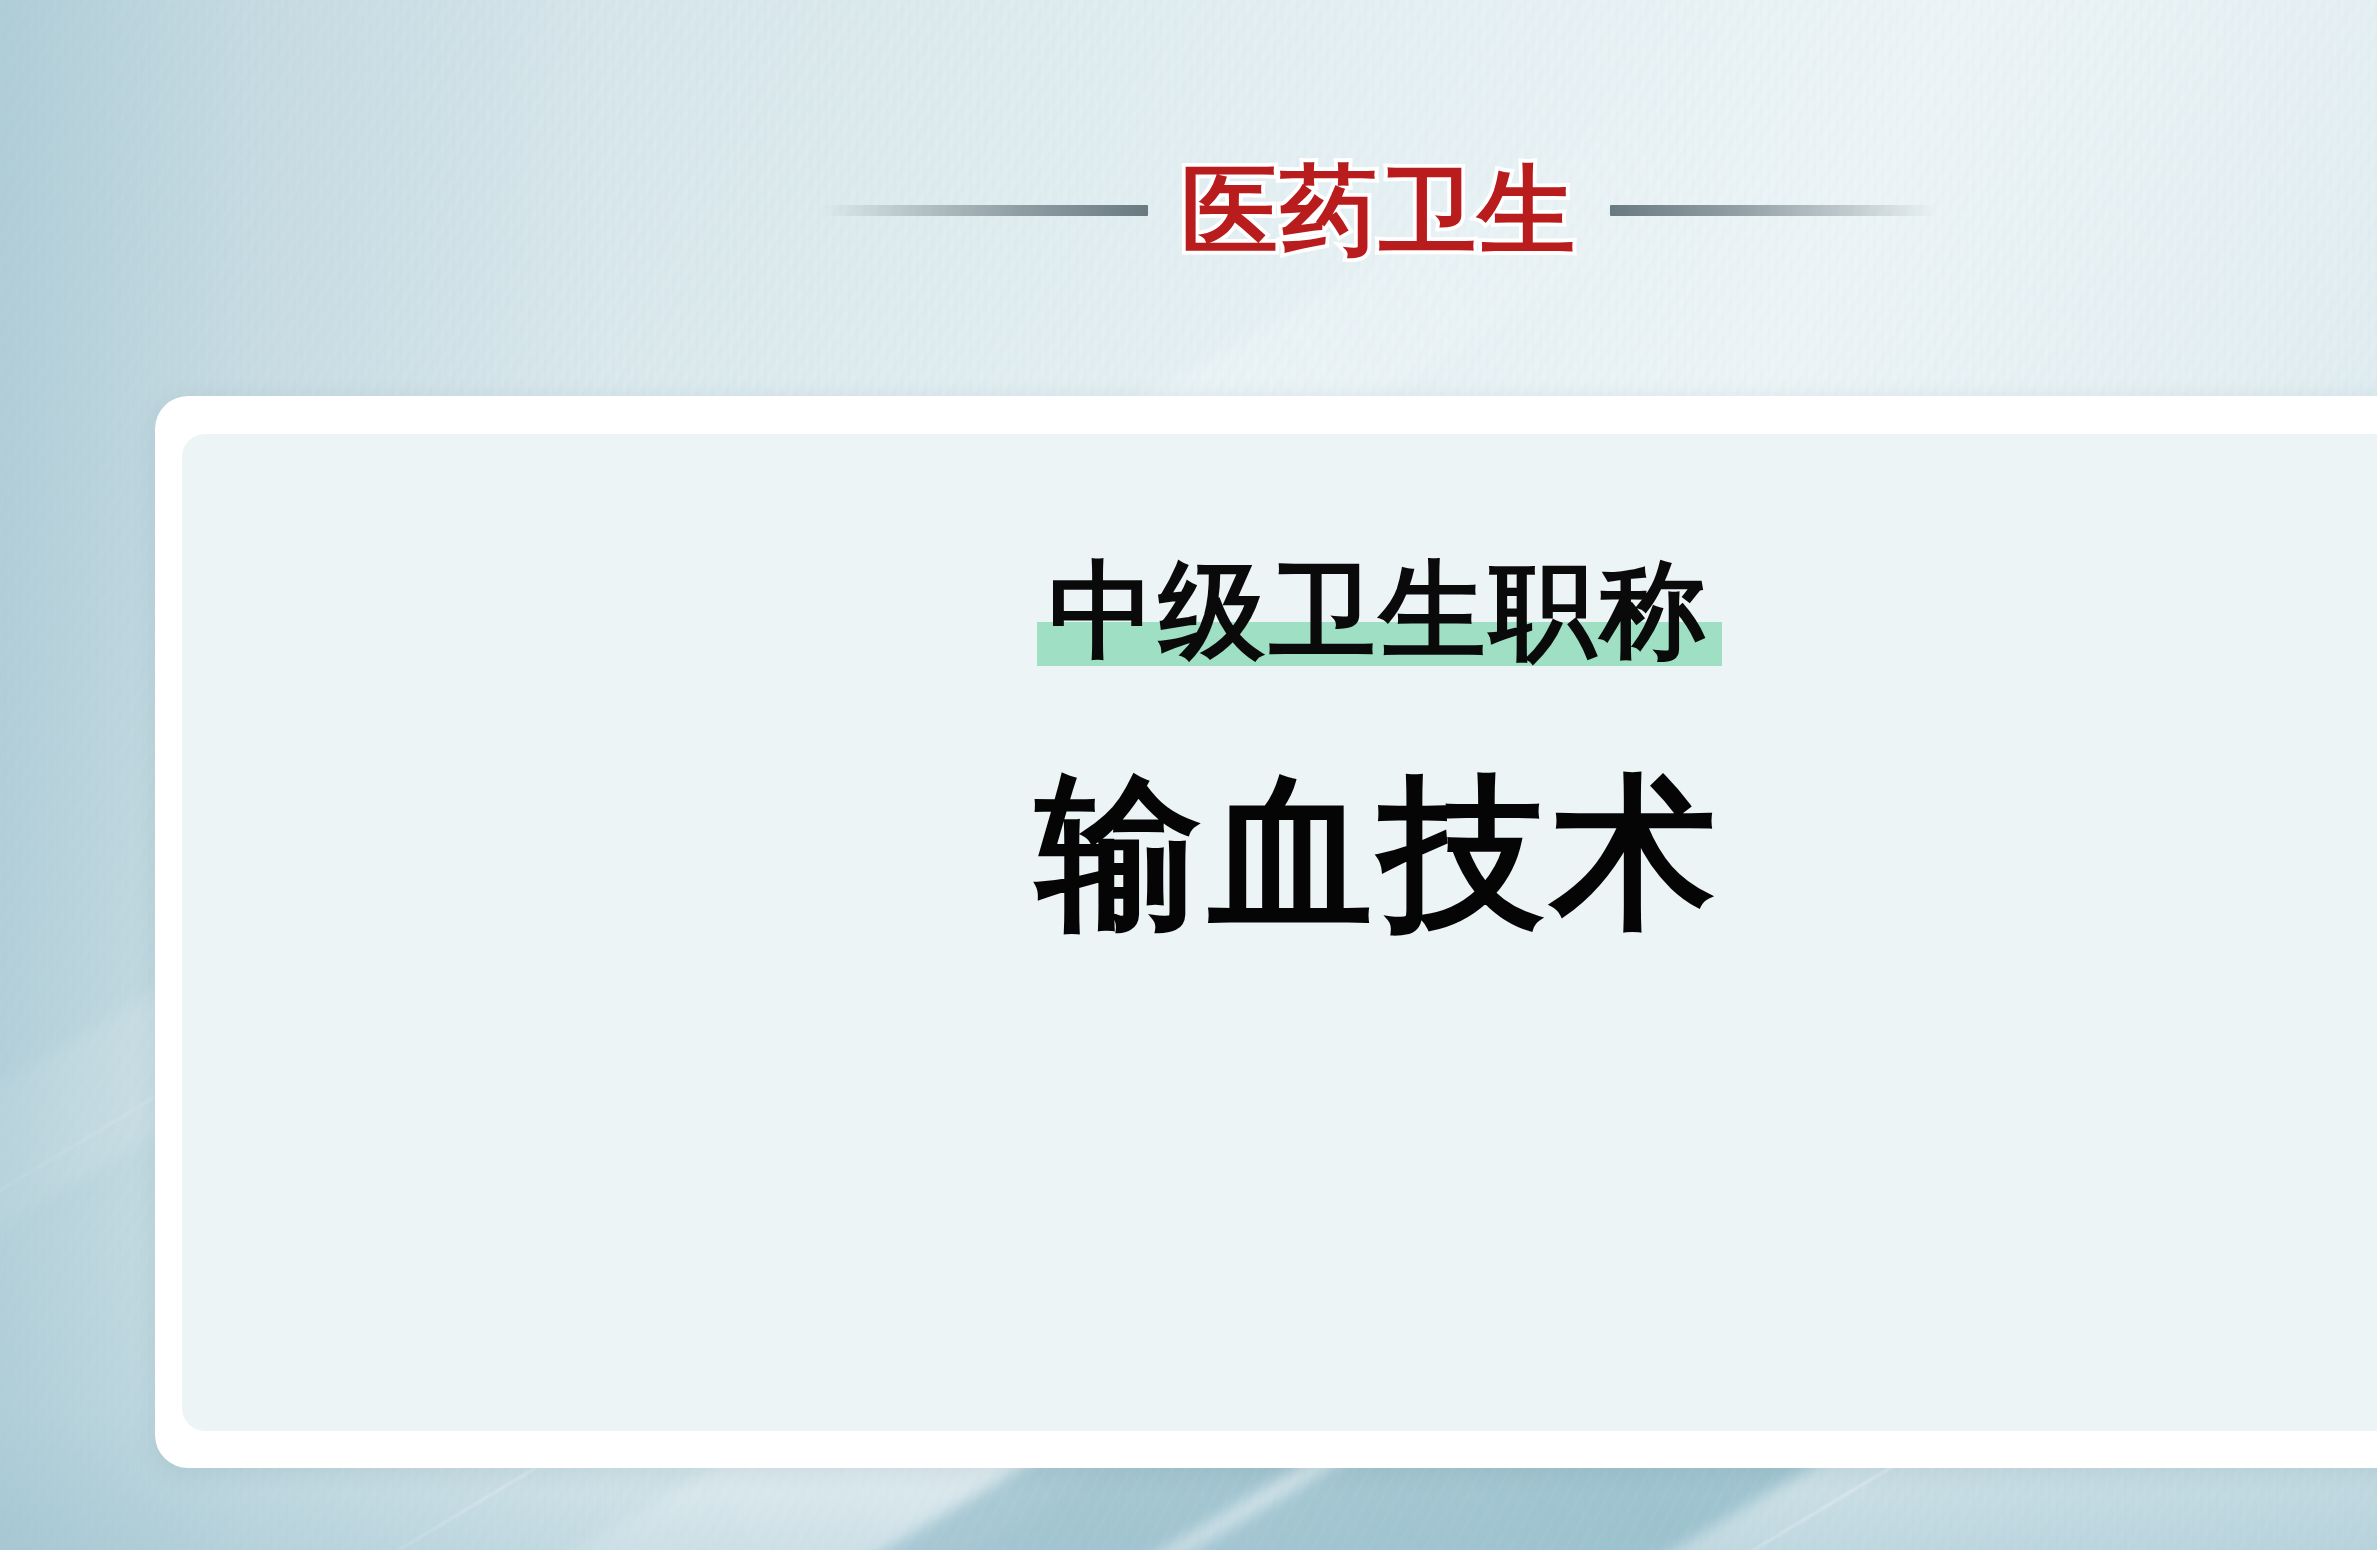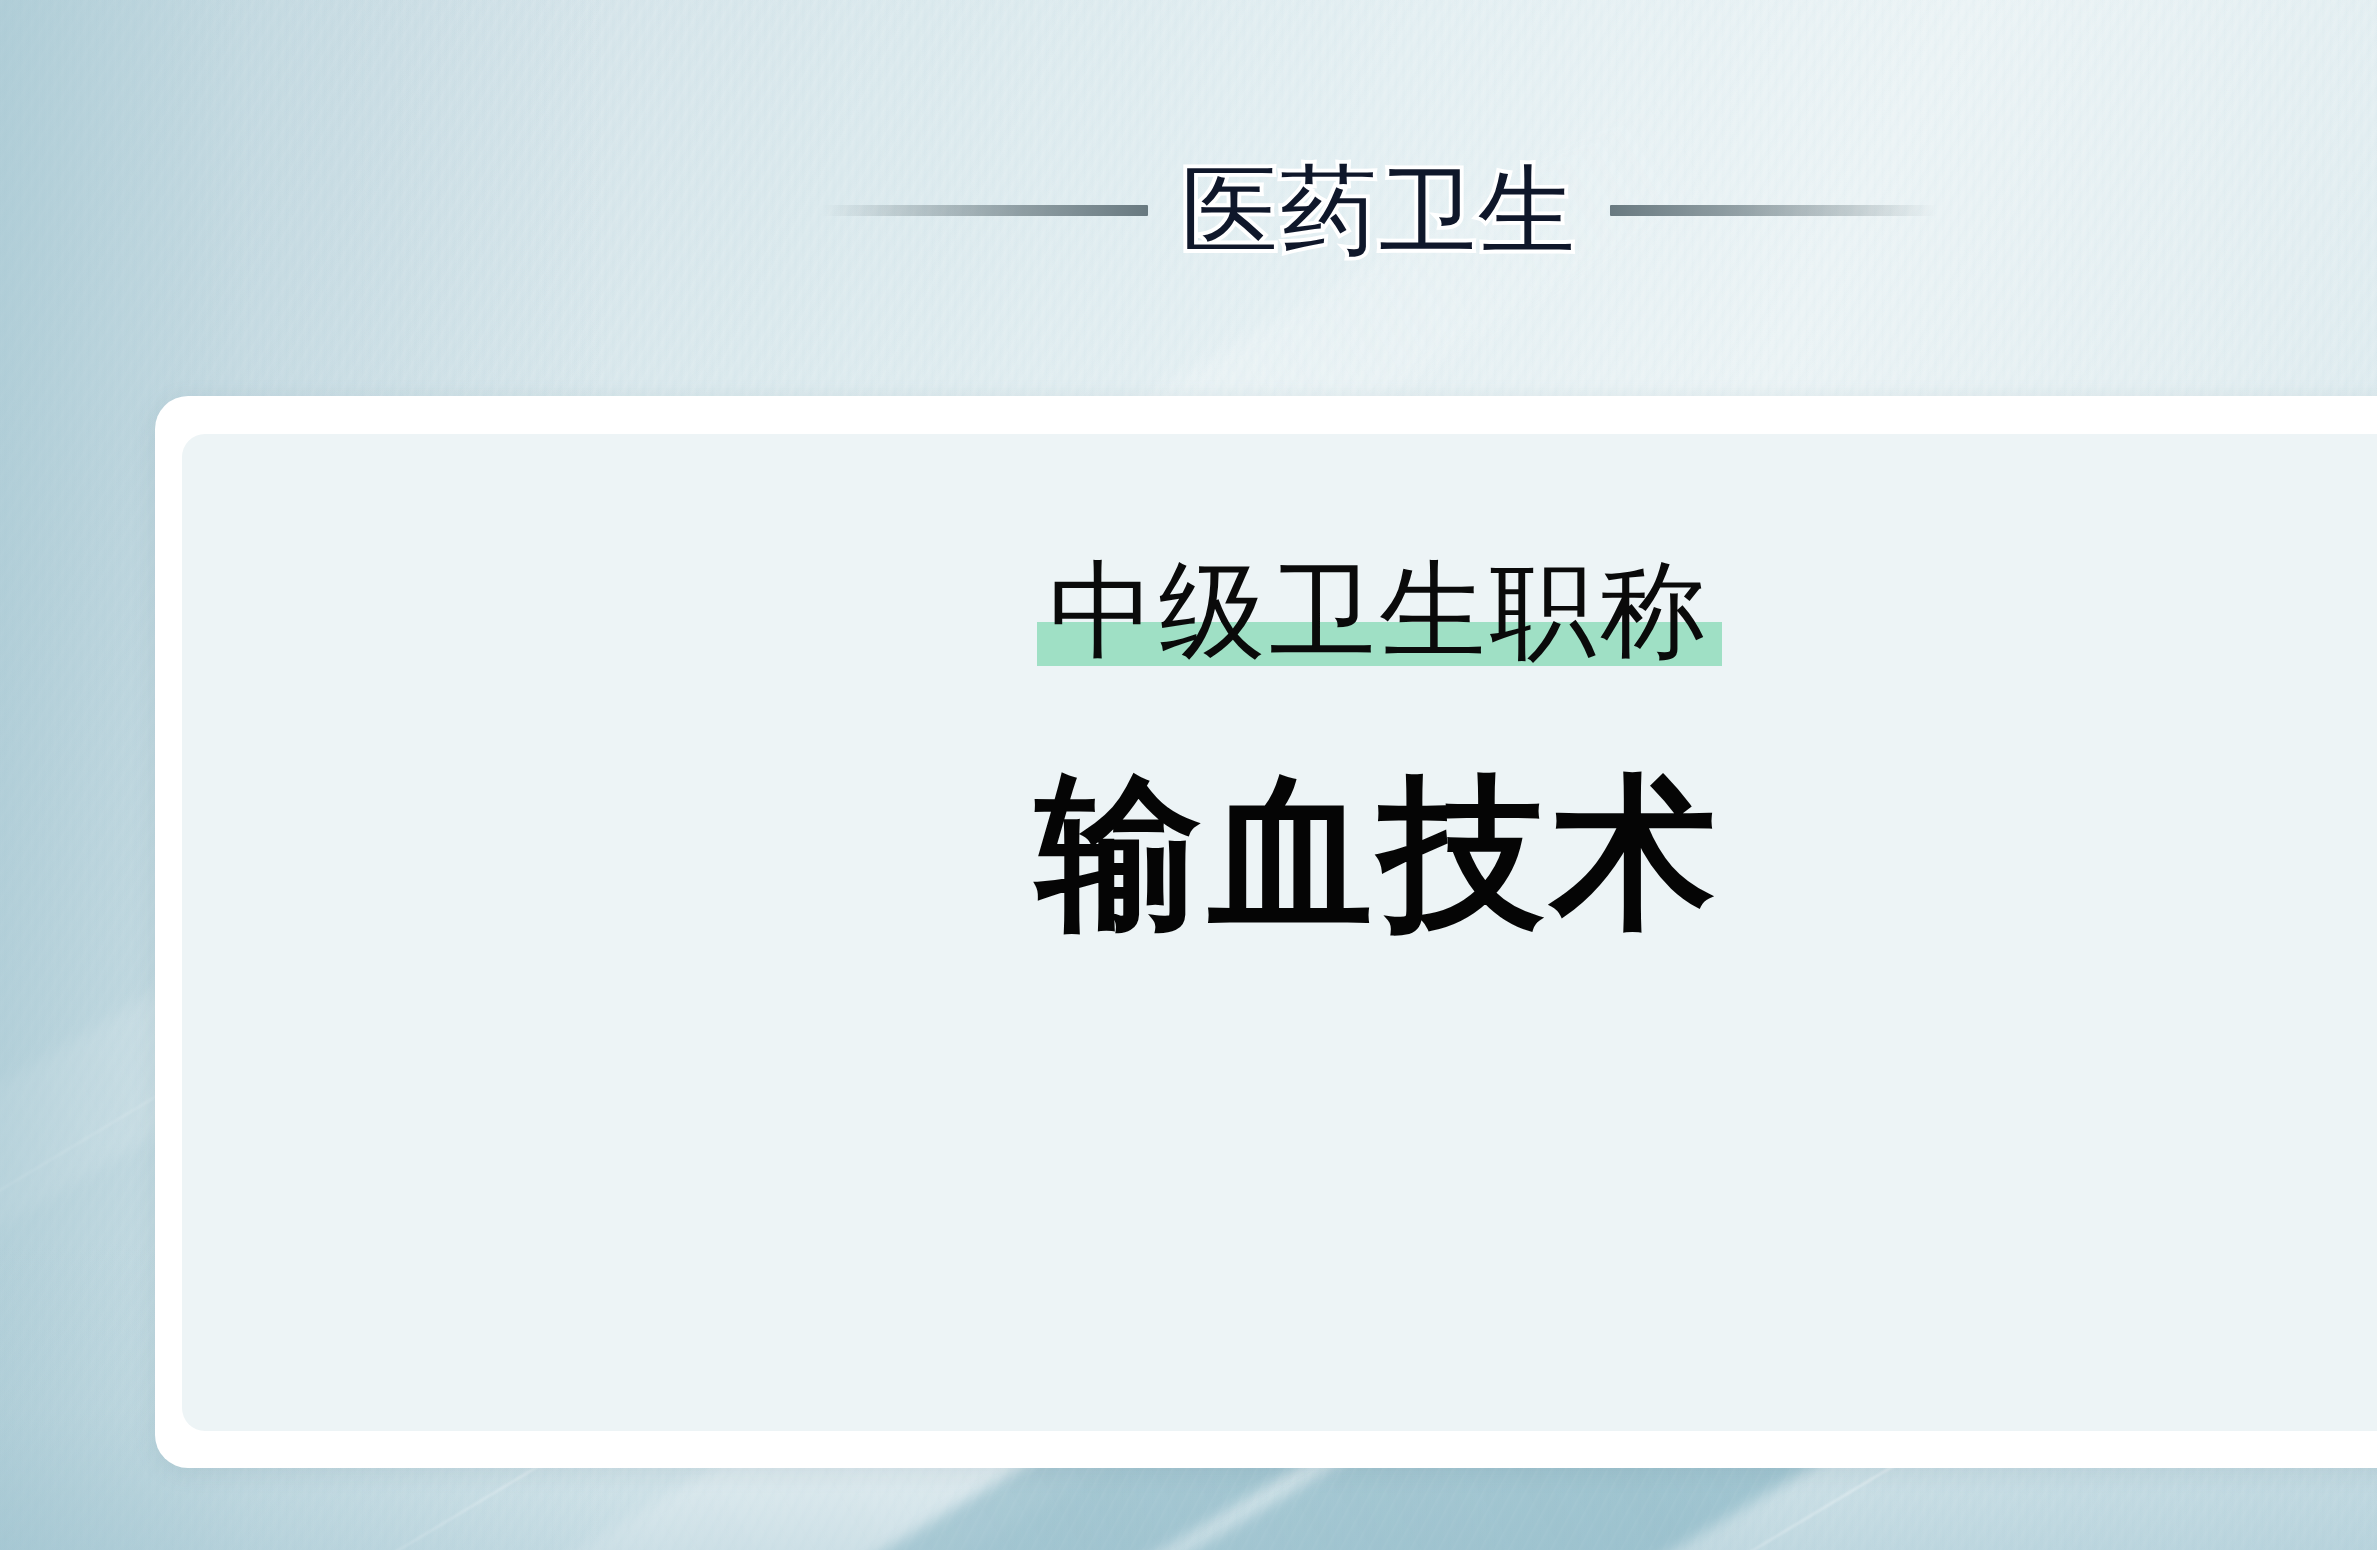--- a/index.html
+++ b/index.html
@@ -153,24 +153,24 @@
       rgba(120,135,140,0) 0%, rgba(120,135,140,.35) 25%,
       rgba(110,126,132,.72) 62%, rgba(98,115,122,.95) 100%);
   }
   #rule-right {
     background:linear-gradient(90deg,
       rgba(98,115,122,.95) 0%, rgba(110,126,132,.72) 38%,
       rgba(120,135,140,.35) 75%, rgba(120,135,140,0) 100%);
   }
   #header-title {
     font-size:97px;
-    font-weight:400;
+    font-weight:700;
     letter-spacing:.02em;
     line-height:1;
-    color:#0f172a;
+    color:#b91c1c;
     white-space:nowrap;
     -webkit-text-stroke:7.6px #ffffff;
     paint-order:stroke fill;
     text-shadow:0 0 0.5px rgba(255,255,255,.9);
   }
 
   
   #card {
     position:absolute;
     left:155px; top:396px;
@@ -197,21 +197,21 @@
   #subtitle-box { position:relative; display:inline-block; }
   #subtitle-highlight {
     position:absolute;
     left:-11.4px; right:-11.4px;
     bottom:-2.9px; height:44px;
     background:#9fe0c5;
     z-index:0;
   }
   #subtitle {
     position:relative; z-index:1;
-    font-size:106px; font-weight:400;
+    font-size:106px; font-weight:700;
     letter-spacing:.04em; line-height:1;
     color:#0a0a0a; white-space:nowrap;
   }
 
   
   #main-title {
     position:absolute;
     left:0; top:337px; width:100%;
     text-align:center;
     font-size:165px; font-weight:700;

